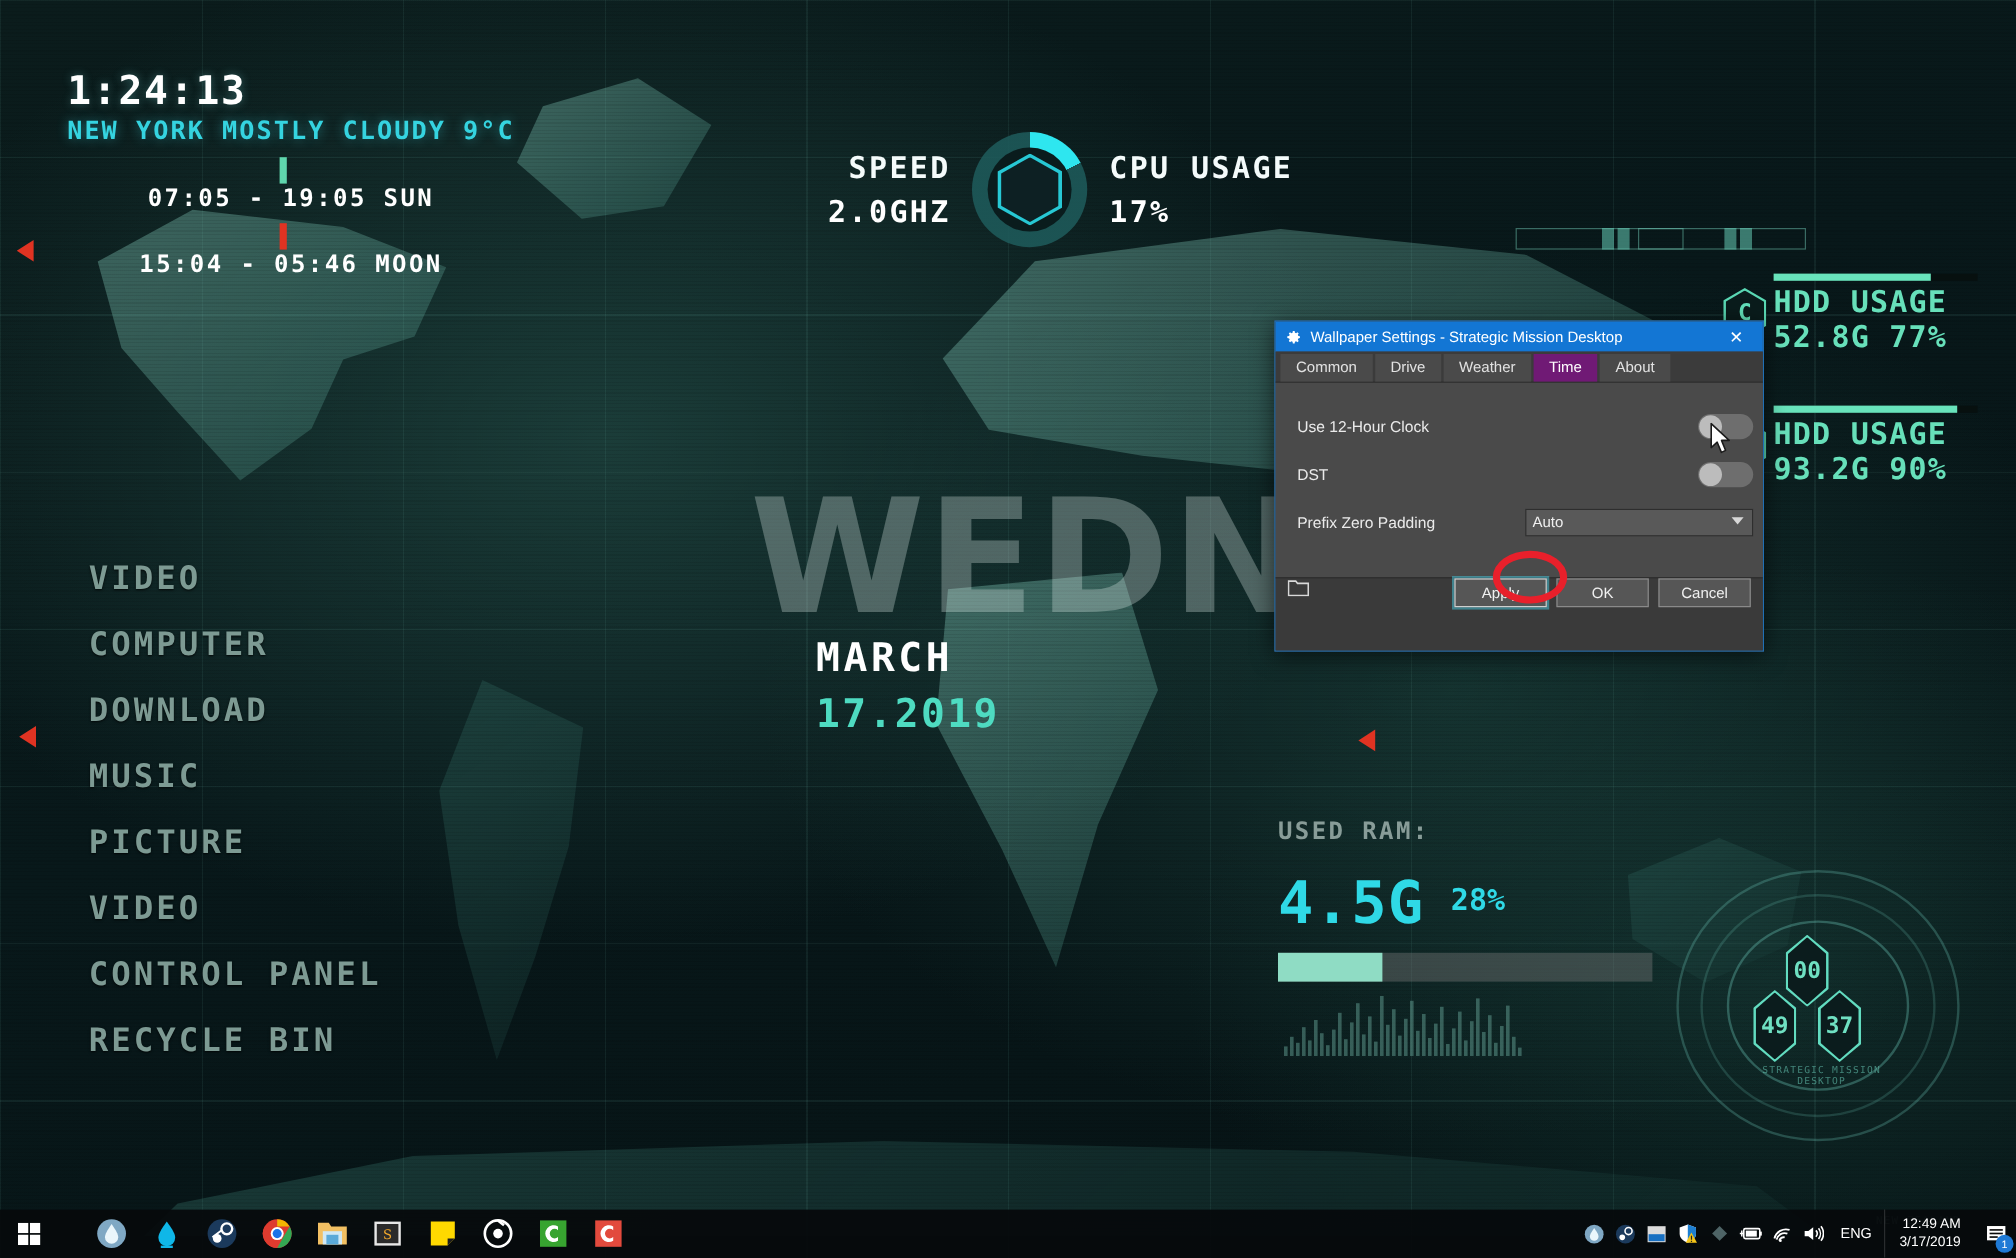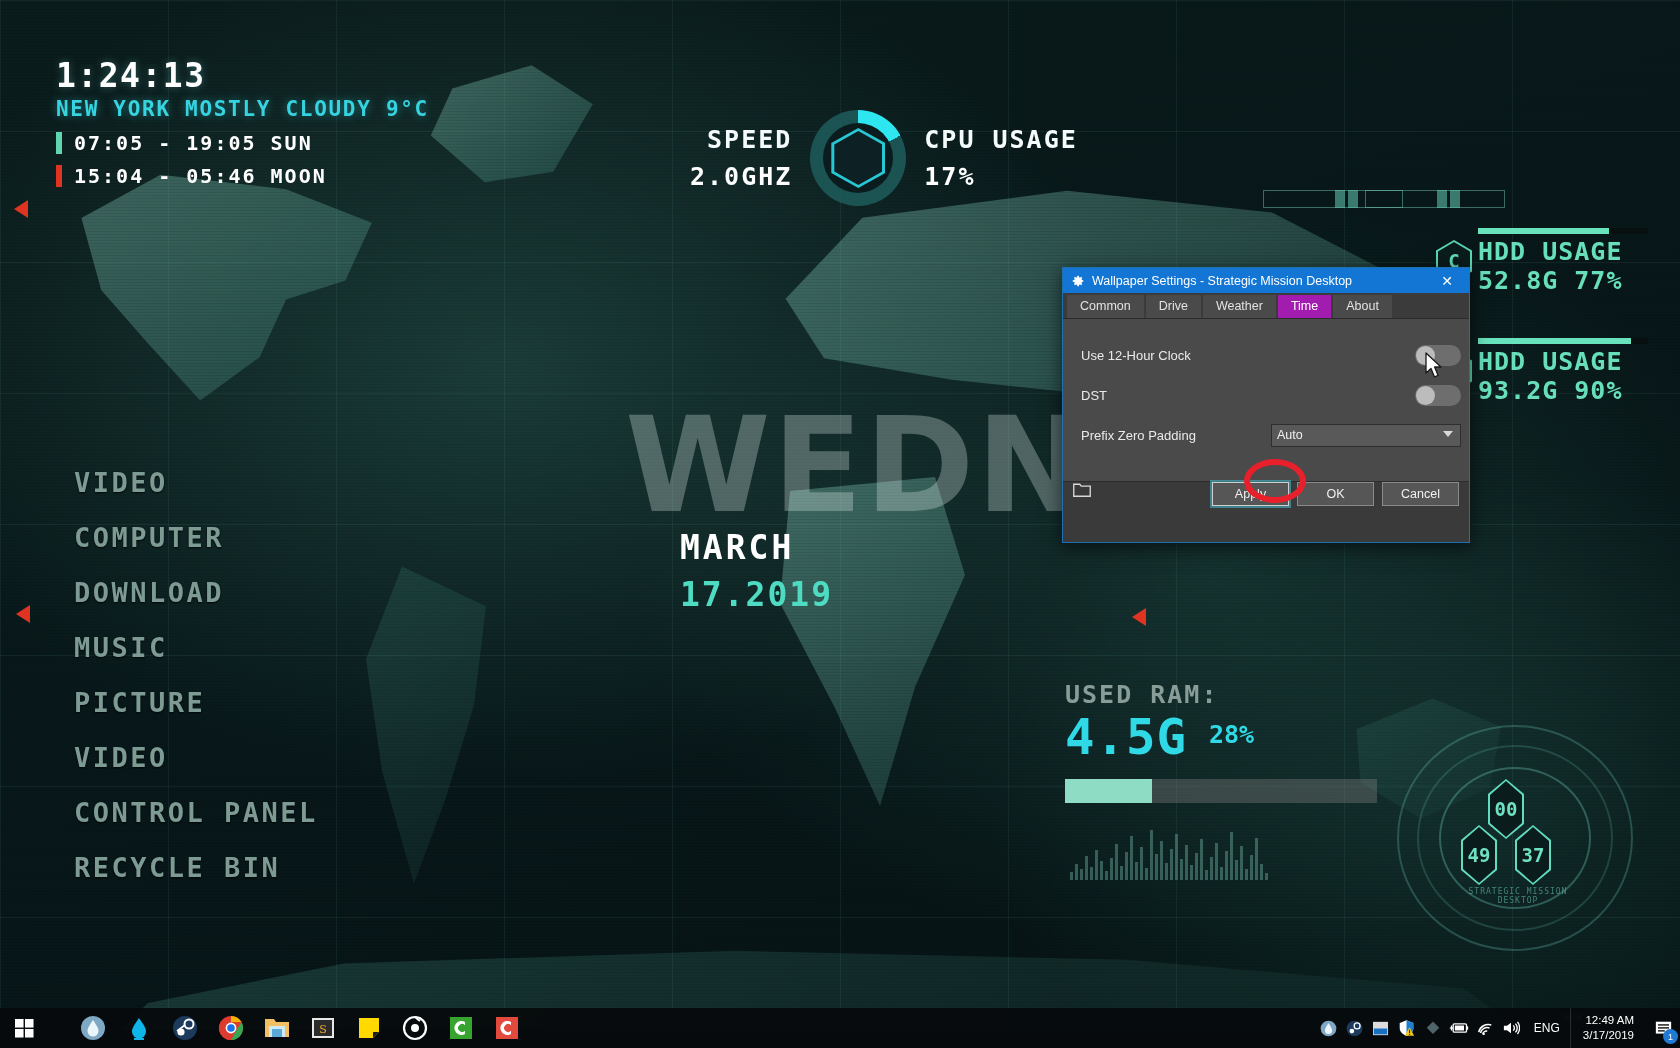--- a/index.html
+++ b/index.html
@@ -54,21 +54,21 @@
   #clock-block { position: absolute; left: 56px; top: 58px; }
   #big-clock {
     font-size: 33px; line-height: 36px; color: #ffffff;
     text-shadow: 0 0 8px rgba(120,220,220,.35);
   }
   #weather-line {
     font-size: 21px; line-height: 26px; color: #35d4e0;
     letter-spacing: 1.7px; margin-top: 2px;
     text-shadow: 0 0 10px rgba(60,220,230,.45);
   }
-  .sunrow { display: flex; align-items: center; margin-top: 9px; }
+  .sunrow { display: flex; align-items: center; margin-top: 9px; flex-direction: column; }
   .sunrow .bar { width: 6px; height: 22px; margin-right: 12px; }
   .sunrow .bar.sun { background: #5fd6ad; }
   .sunrow .bar.moon { background: #e03322; }
   .sunrow .txt { font-size: 20px; color: #ffffff; letter-spacing: 2px; }
 
   
   #cpu-widget { position: absolute; left: 690px; top: 110px; display: flex; align-items: center; }
   .cpu-col { text-align: left; }
   .cpu-col.left { text-align: right; margin-right: 18px;}
   .cpu-col.right { margin-left: 18px; }
@@ -165,23 +165,23 @@
   }
 
   
   .deco-bar { position: absolute; top: 190px; height: 18px; border: 1px solid rgba(120,210,190,.45); }
   .deco-chip { position: absolute; top: 190px; width: 10px; height: 18px; background: rgba(110,220,195,.5); }
 
   
   #ram { position: absolute; left: 1065px; top: 680px; }
   #ram-title {
     font-family: "DejaVu Sans Mono", monospace; font-weight: bold;
-    font-size: 25px; letter-spacing: 2px; color: #889c98;
-  }
-  #ram-row { display: flex; align-items: flex-end; margin-top: 4px; }
+    font-size: 20px; letter-spacing: 2px; color: #889c98;
+  }
+  #ram-row { display: flex; align-items: flex-end; margin-top: 24px; }
   #ram-big {
     font-family: "DejaVu Sans Mono", monospace; font-weight: bold;
     font-size: 49px; color: #2fd9e6; letter-spacing: 1px; line-height: 50px;
   }
   #ram-pct {
     font-family: "DejaVu Sans Mono", monospace; font-weight: bold;
     font-size: 25px; color: #2fd9e6; margin-left: 22px; margin-bottom: 14px;
   }
   #ram-bar { margin-top: 16px; width: 312px; height: 24px; background: rgba(120,120,120,.42); }
   #ram-bar i { display: block; height: 100%; background: #8fdcc4; }
@@ -252,21 +252,21 @@
     color: #fff; font-size: 14px; cursor: pointer;
   }
   #dlg-tabs {
     display: flex; background: #3b3b3b; padding: 2px 4px 0 4px; gap: 2px;
     border-bottom: 1px solid #2b2b2b;
   }
   .tab {
     padding: 4px 13px 5px 13px; font-size: 12.5px; color: #e2e2e2;
     background: #4a4a4a; cursor: pointer;
   }
-  .tab.active { background: #a21caf; color: #ffffff; }
+  .tab.active { background: #701a75; color: #ffffff; }
   #dlg-body { background: #4a4a4a; padding: 20px 8px 22px 18px; min-height: 128px; }
   .row { display: flex; align-items: center; height: 32px; margin-bottom: 8px; }
   .row-label { font-size: 13px; color: #eaeaea; flex: 1; }
   .toggle {
     width: 46px; height: 21px; border-radius: 11px;
     background: #6e6e6e; position: relative; cursor: pointer; flex: none;
   }
   .toggle i {
     position: absolute; left: 1px; top: 1px; width: 19px; height: 19px;
     border-radius: 50%; background: #bcbcbc; display: block;

